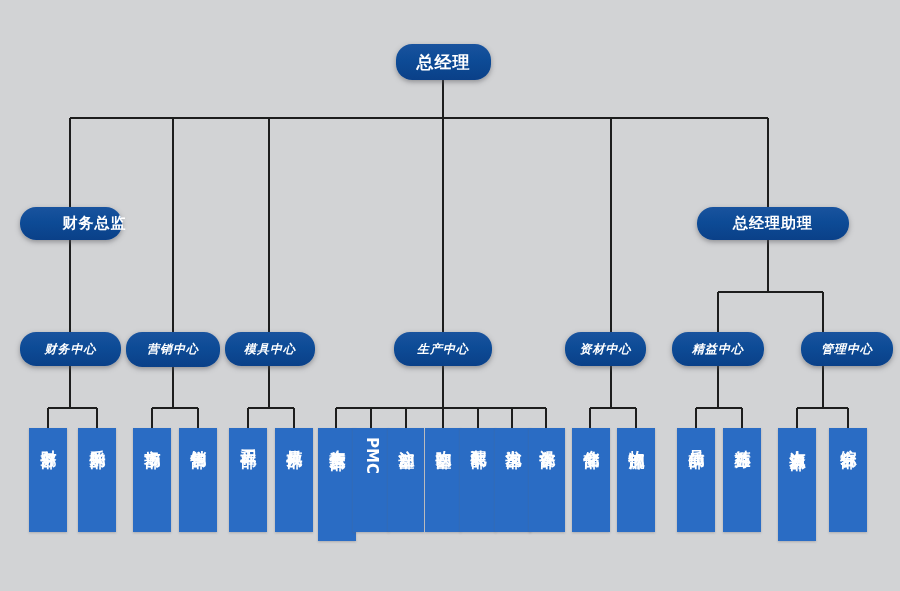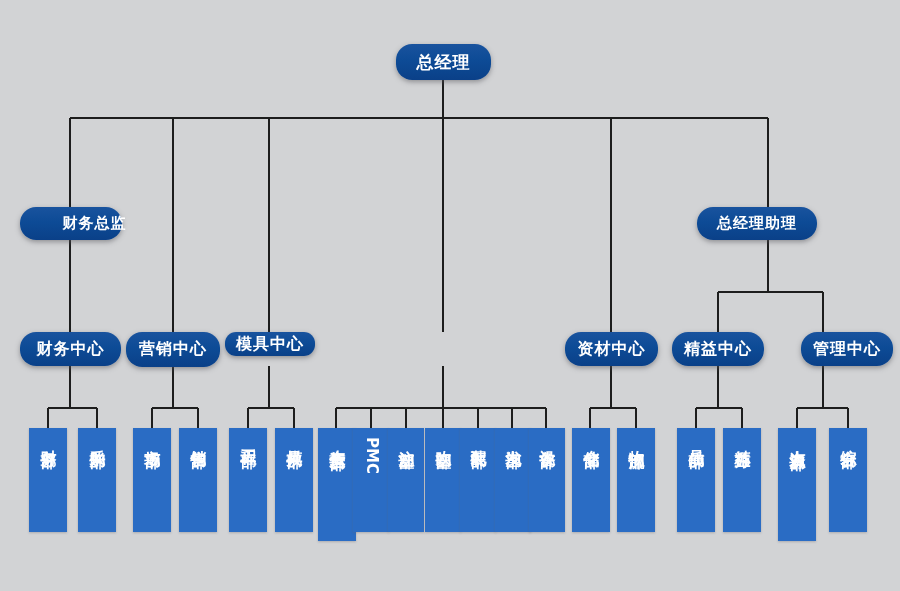--- a/index.html
+++ b/index.html
@@ -26,21 +26,21 @@
     border-radius:16px;
     box-shadow:0 2px 5px rgba(90,90,95,.55);
     font-weight:bold;
     letter-spacing:1px;
     white-space:nowrap;
     box-sizing:border-box;
     z-index:3;
   }
   .pill.lvl1{font-size:17px;}
   .pill.lvl2{font-size:15px;}
-  .pill.lvl3{font-size:16px;}
+  .pill.lvl3{font-size:12px;font-style:italic;}
 
   
   .dept{
     position:absolute;
     background:#2a6cc4;
     color:#ffffff;
     box-sizing:border-box;
     display:flex;
     align-items:flex-start;
     justify-content:center;
@@ -130,34 +130,37 @@
   </svg>
 
   <div class="pill lvl1" style="left:396px;top:44px;width:95px;height:36px;align-items:center;">
     <span>总经理</span>
   </div>
 
   <div class="pill lvl2" style="left:20px;top:207px;width:102px;height:33px;padding-left:47px;">
     <span>财务总监</span>
   </div>
 
-  <div class="pill lvl2" style="left:697px;top:207px;width:120px;height:33px;font-family:Liberation Mono, monospace;">
+  <div class="pill lvl2" style="left:697px;top:207px;width:152px;height:33px;font-family:Liberation Mono, monospace;">
     <span>总经理助理</span>
   </div>
 
   <div class="pill lvl3" style="left:20px;top:332px;width:101px;height:34px;">
     <span>财务中心</span>
   </div>
   <div class="pill lvl3" style="left:126px;top:332px;width:94px;height:35px;">
     <span>营销中心</span>
   </div>
-  <div class="pill lvl3" style="left:225px;top:332px;width:90px;height:24px;border-radius:11px;">
+  <div class="pill lvl3" style="left:225px;top:332px;width:90px;height:34px;">
     <span>模具中心</span>
   </div>
-  <div class="pill lvl3" style="left:565px;top:332px;width:93px;height:34px;justify-content:center;">
+  <div class="pill lvl3" style="left:394px;top:332px;width:98px;height:34px;">
+    <span>生产中心</span>
+  </div>
+  <div class="pill lvl3" style="left:565px;top:332px;width:81px;height:34px;justify-content:center;">
     <span>资材中心</span>
   </div>
   <div class="pill lvl3" style="left:672px;top:332px;width:92px;height:34px;">
     <span>精益中心</span>
   </div>
   <div class="pill lvl3" style="left:801px;top:332px;width:92px;height:34px;">
     <span>管理中心</span>
   </div>
 
   <div class="dept" style="left:29px;top:428px;width:38px;height:104px;">

